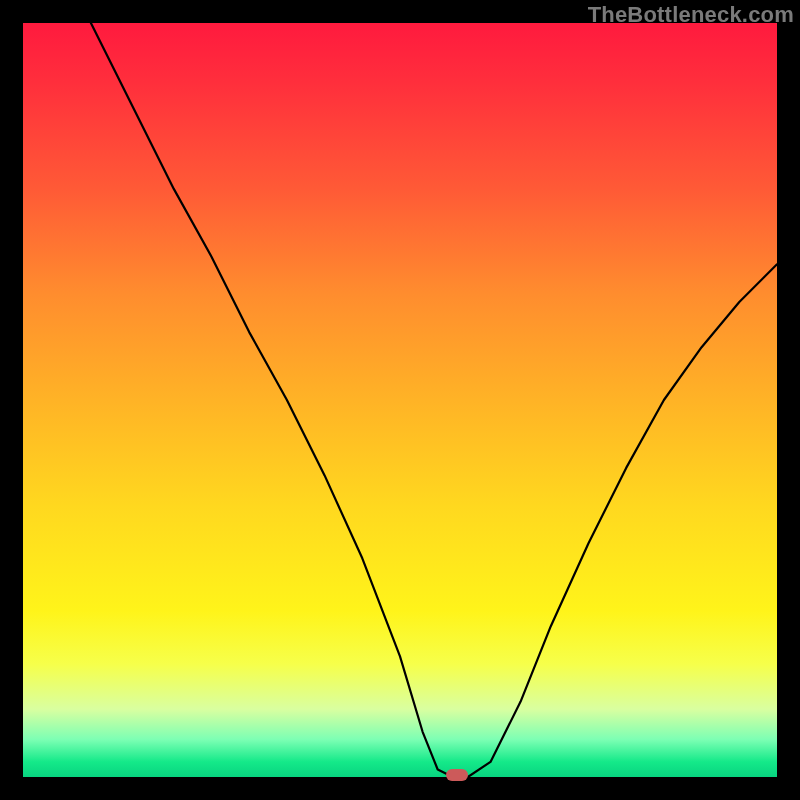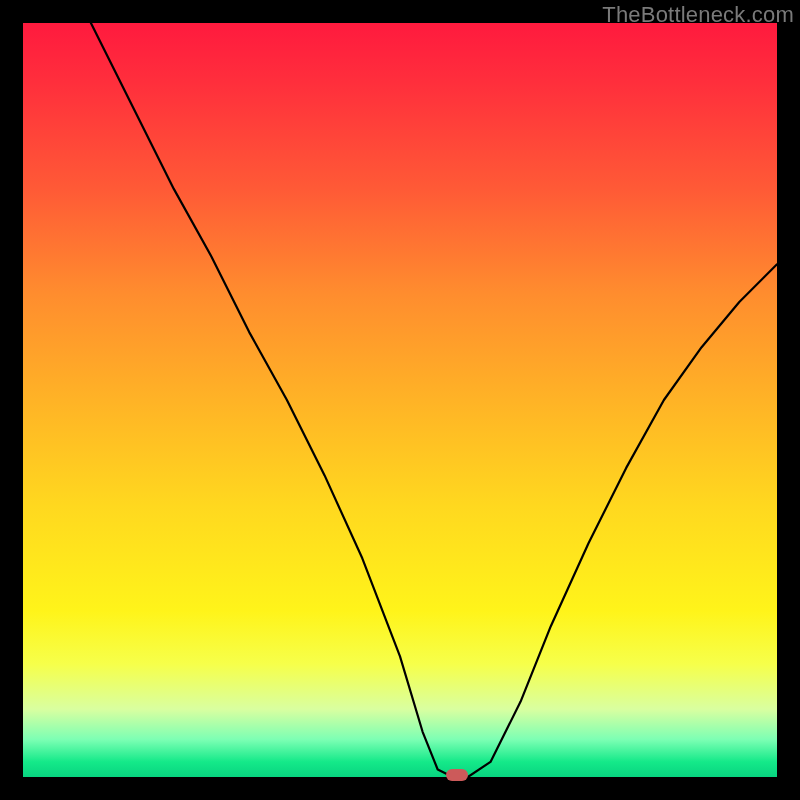--- a/index.html
+++ b/index.html
@@ -11,20 +11,21 @@
     overflow: hidden;
     font-family: Arial, Helvetica, sans-serif;
   }
   .frame {
     position: absolute;
     left: 0;
     top: 0;
     width: 800px;
     height: 800px;
     background: #000;
+    font-weight: bold;
   }
   .plot-outer {
     position: absolute;
     left: 23px;
     top: 23px;
     width: 754px;
     height: 754px;
     background: #000;
   }
   .plot-inner {

